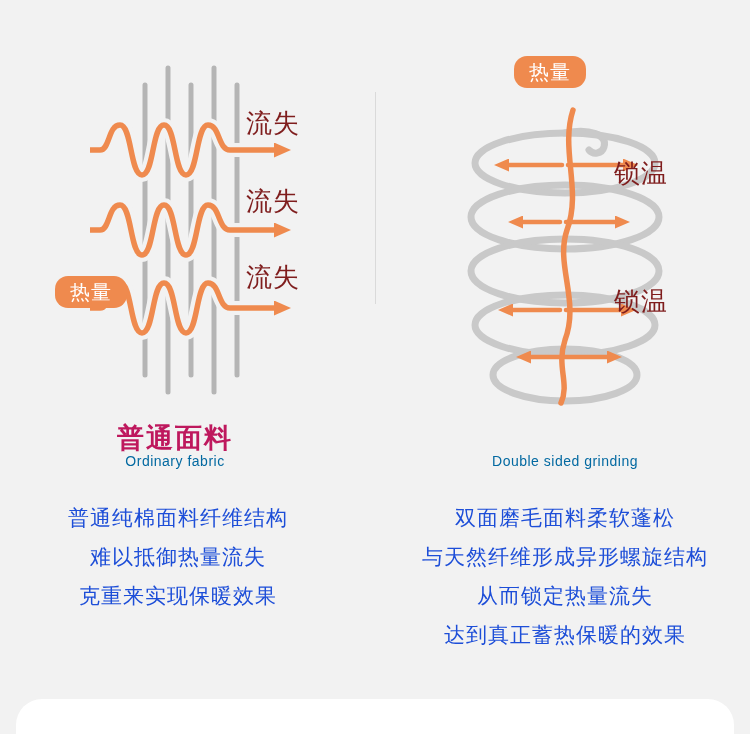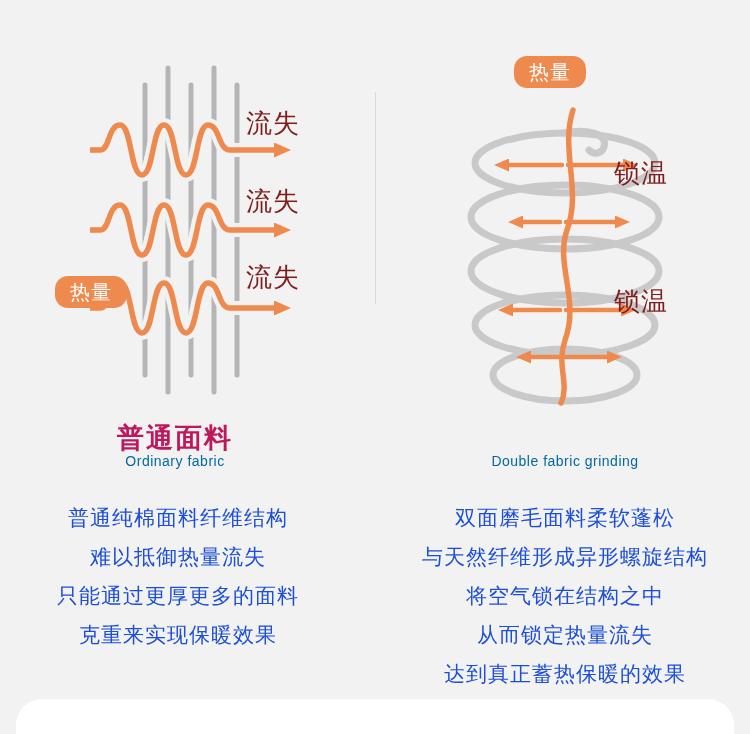--- a/index.html
+++ b/index.html
@@ -140,32 +140,30 @@
   </svg>
 
   <div class="flow-label" style="left:614px;top:156px;">锁温</div>
   <div class="flow-label" style="left:614px;top:284px;">锁温</div>
 
   <div class="badge" style="left:514px;top:56px;">热量</div>
 
   <div class="col-title" style="left:65px;top:420px;">普通面料</div>
   <div class="col-subtitle" style="left:65px;top:453px;">Ordinary fabric</div>
 
-  <div class="col-subtitle" style="left:455px;top:453px;">Double fabric grinding</div>
+  <div class="col-subtitle" style="left:455px;top:453px;">Double sided grinding</div>
 
   <div class="desc" style="left:10px;top:498px;width:336px;">
     <div>普通纯棉面料纤维结构</div>
     <div>难以抵御热量流失</div>
-    <div>只能通过更厚更多的面料</div>
     <div>克重来实现保暖效果</div>
   </div>
 
   <div class="desc" style="left:390px;top:498px;width:350px;">
     <div>双面磨毛面料柔软蓬松</div>
     <div>与天然纤维形成异形螺旋结构</div>
-    <div>将空气锁在结构之中</div>
     <div>从而锁定热量流失</div>
     <div>达到真正蓄热保暖的效果</div>
   </div>
 
   <div class="bottom-card"></div>
 
 </div>
 
 </body></html>

